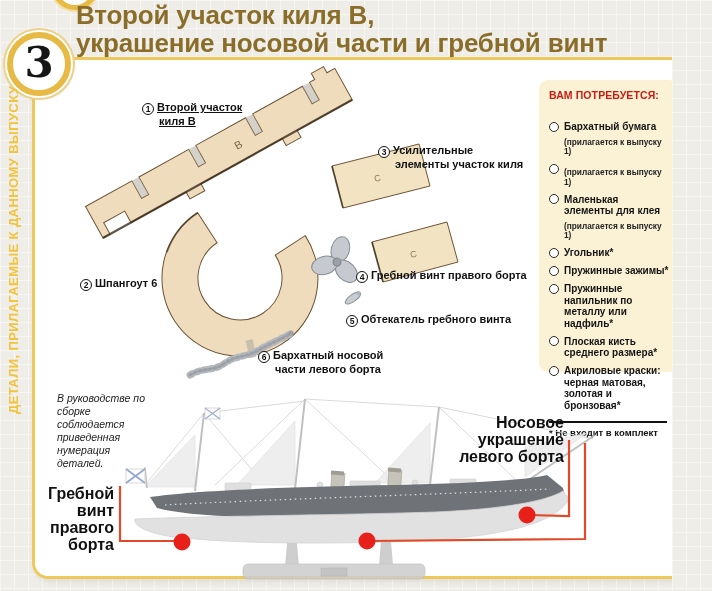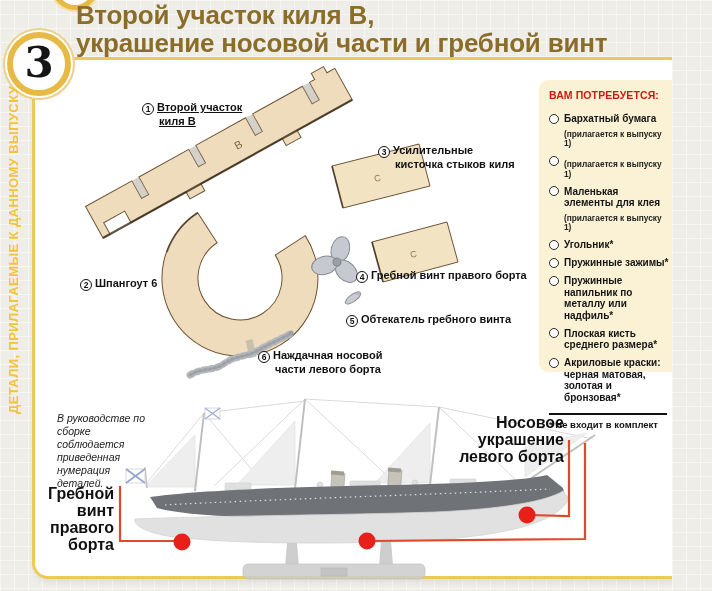--- a/index.html
+++ b/index.html
@@ -58,34 +58,34 @@
     font-size:8.5px; line-height:11px; text-align:center; font-weight:bold;
     margin-right:3px; vertical-align:-1px; background:#fff;
   }
   .lbl-line:empty { display:none; }
 
   
   .sidebar {
     position:absolute; left:539px; top:80px; width:139px; height:292px;
     background:#fbf2d5; border-radius:9px; padding:9px 8px 8px 10px;
   }
-  .sb-title { color:#cc1a12; font-weight:bold; font-size:10.5px; margin-bottom:12px; letter-spacing:0.1px; }
+  .sb-title { color:#cc1a12; font-weight:bold; font-size:10.5px; margin-bottom:20px; letter-spacing:0.1px; }
   .sb-item { display:flex; margin-bottom:6.5px; }
   .ring {
     flex:0 0 auto; width:10px; height:10px; border:1.3px solid #2a2a2a; border-radius:50%;
     background:#fff; margin-right:5px; margin-top:0.5px;
   }
   .sb-main { font-size:10px; font-weight:bold; color:#141414; line-height:11.5px; }
   .sb-note { font-size:8.3px; font-weight:bold; color:#222; line-height:9.5px; margin-top:5px; }
   .sb-rule { border:0; border-top:2px solid #111; width:118px; margin:10px 0 4px 0; }
   .sb-foot { font-size:9.5px; font-weight:bold; color:#141414; }
 
   
   .note-italic {
-    position:absolute; left:57px; top:412px; width:102px;
+    position:absolute; left:57px; top:392px; width:102px;
     font-size:10.5px; font-style:italic; color:#1c1c1c; line-height:13px; font-weight:500;
   }
   .co-label { position:absolute; font-size:16px; font-weight:bold; color:#101010; line-height:17px; }
 
   svg { position:absolute; overflow:visible; }
 </style>
 </head>
 <body>
 
 <div id="page">
@@ -156,30 +156,30 @@
 
   <div class="part-label" style="left:142px; top:101px;text-decoration:underline;">
     <div><span class="circ">1</span><span>Второй участок</span></div>
     <div class="pl-indent lbl-line">киля B</div>
   </div>
   <div class="part-label" style="left:80px; top:277px;">
     <div><span class="circ">2</span><span>Шпангоут 6</span></div>
   </div>
   <div class="part-label" style="left:378px; top:144px;">
     <div><span class="circ">3</span><span>Усилительные</span></div>
-    <div class="pl-indent lbl-line">кисточка стыков киля</div>
+    <div class="pl-indent lbl-line">элементы участок киля</div>
   </div>
   <div class="part-label" style="left:356px; top:269px;">
     <div><span class="circ">4</span><span>Гребной винт правого борта</span></div>
   </div>
   <div class="part-label" style="left:346px; top:313px;">
     <div><span class="circ">5</span><span>Обтекатель гребного винта</span></div>
   </div>
   <div class="part-label" style="left:258px; top:349px;">
-    <div><span class="circ">6</span><span>Наждачная носовой</span></div>
+    <div><span class="circ">6</span><span>Бархатный носовой</span></div>
     <div class="pl-indent lbl-line">части левого борта</div>
   </div>
 
   <div class="sidebar">
     <div class="sb-title">ВАМ ПОТРЕБУЕТСЯ:</div>
 
     <div class="sb-item">
       <span class="ring"></span>
       <div>
           <div class="sb-main">Бархатный бумага</div>

